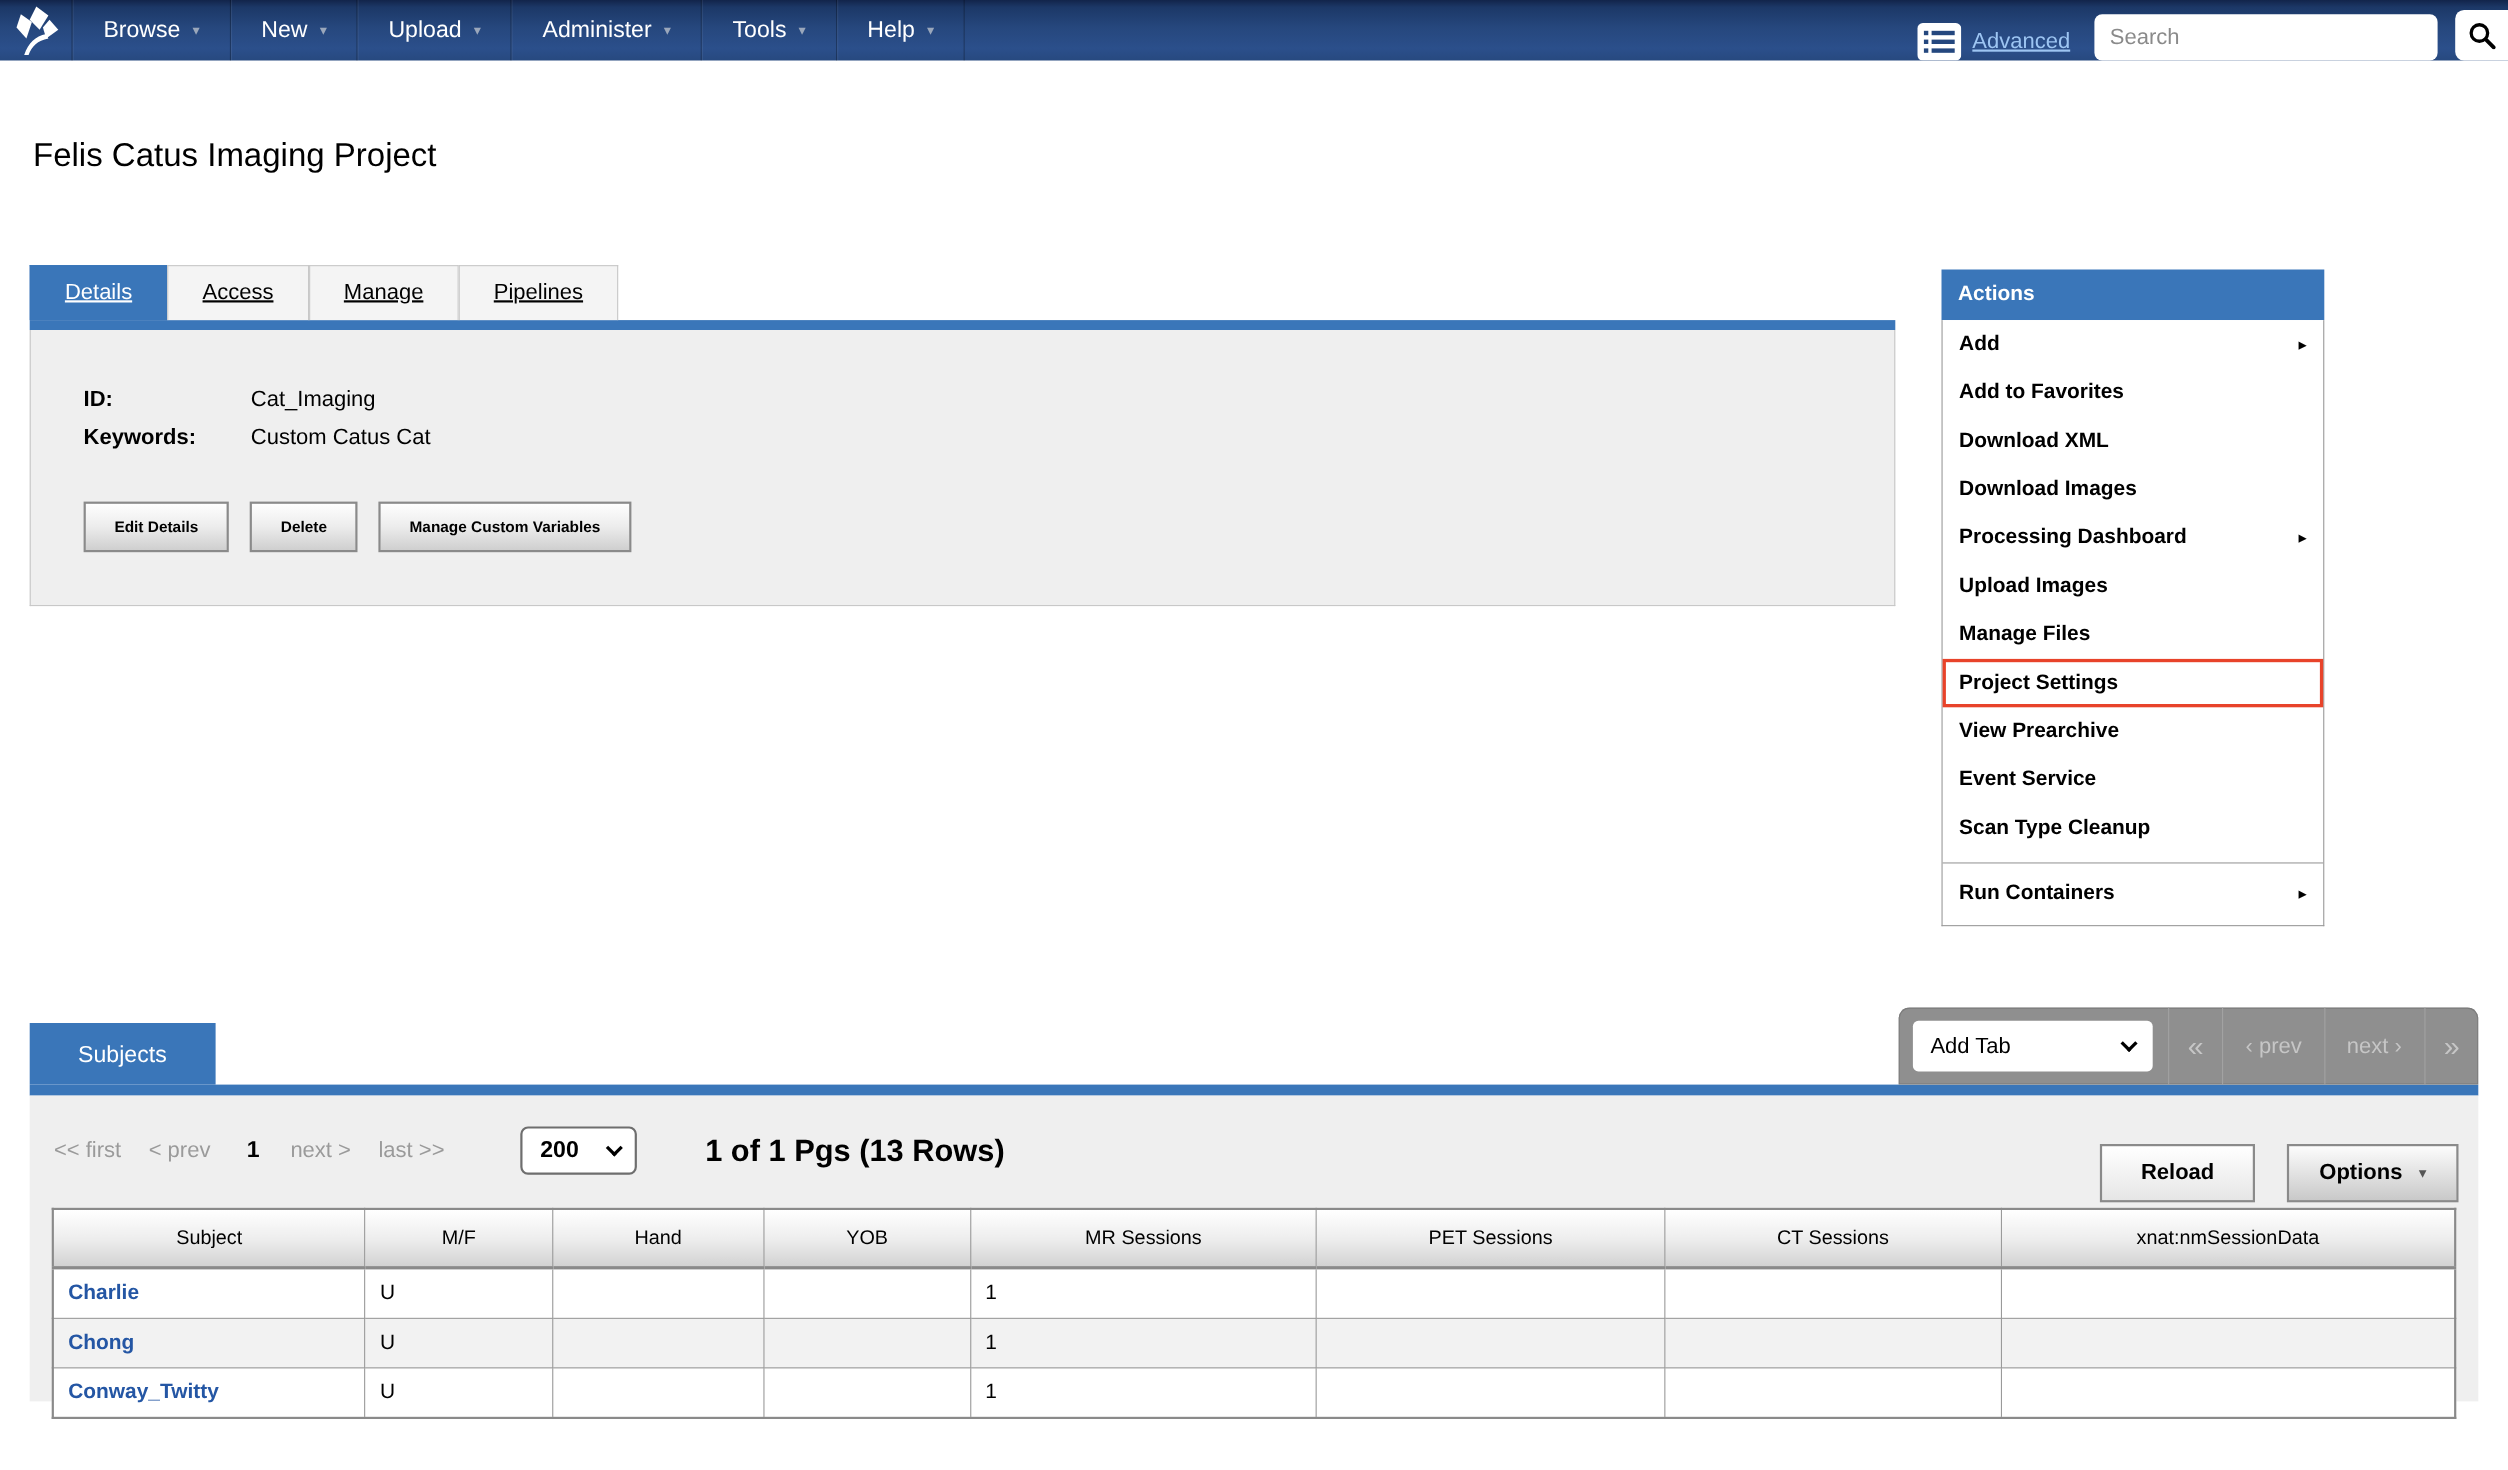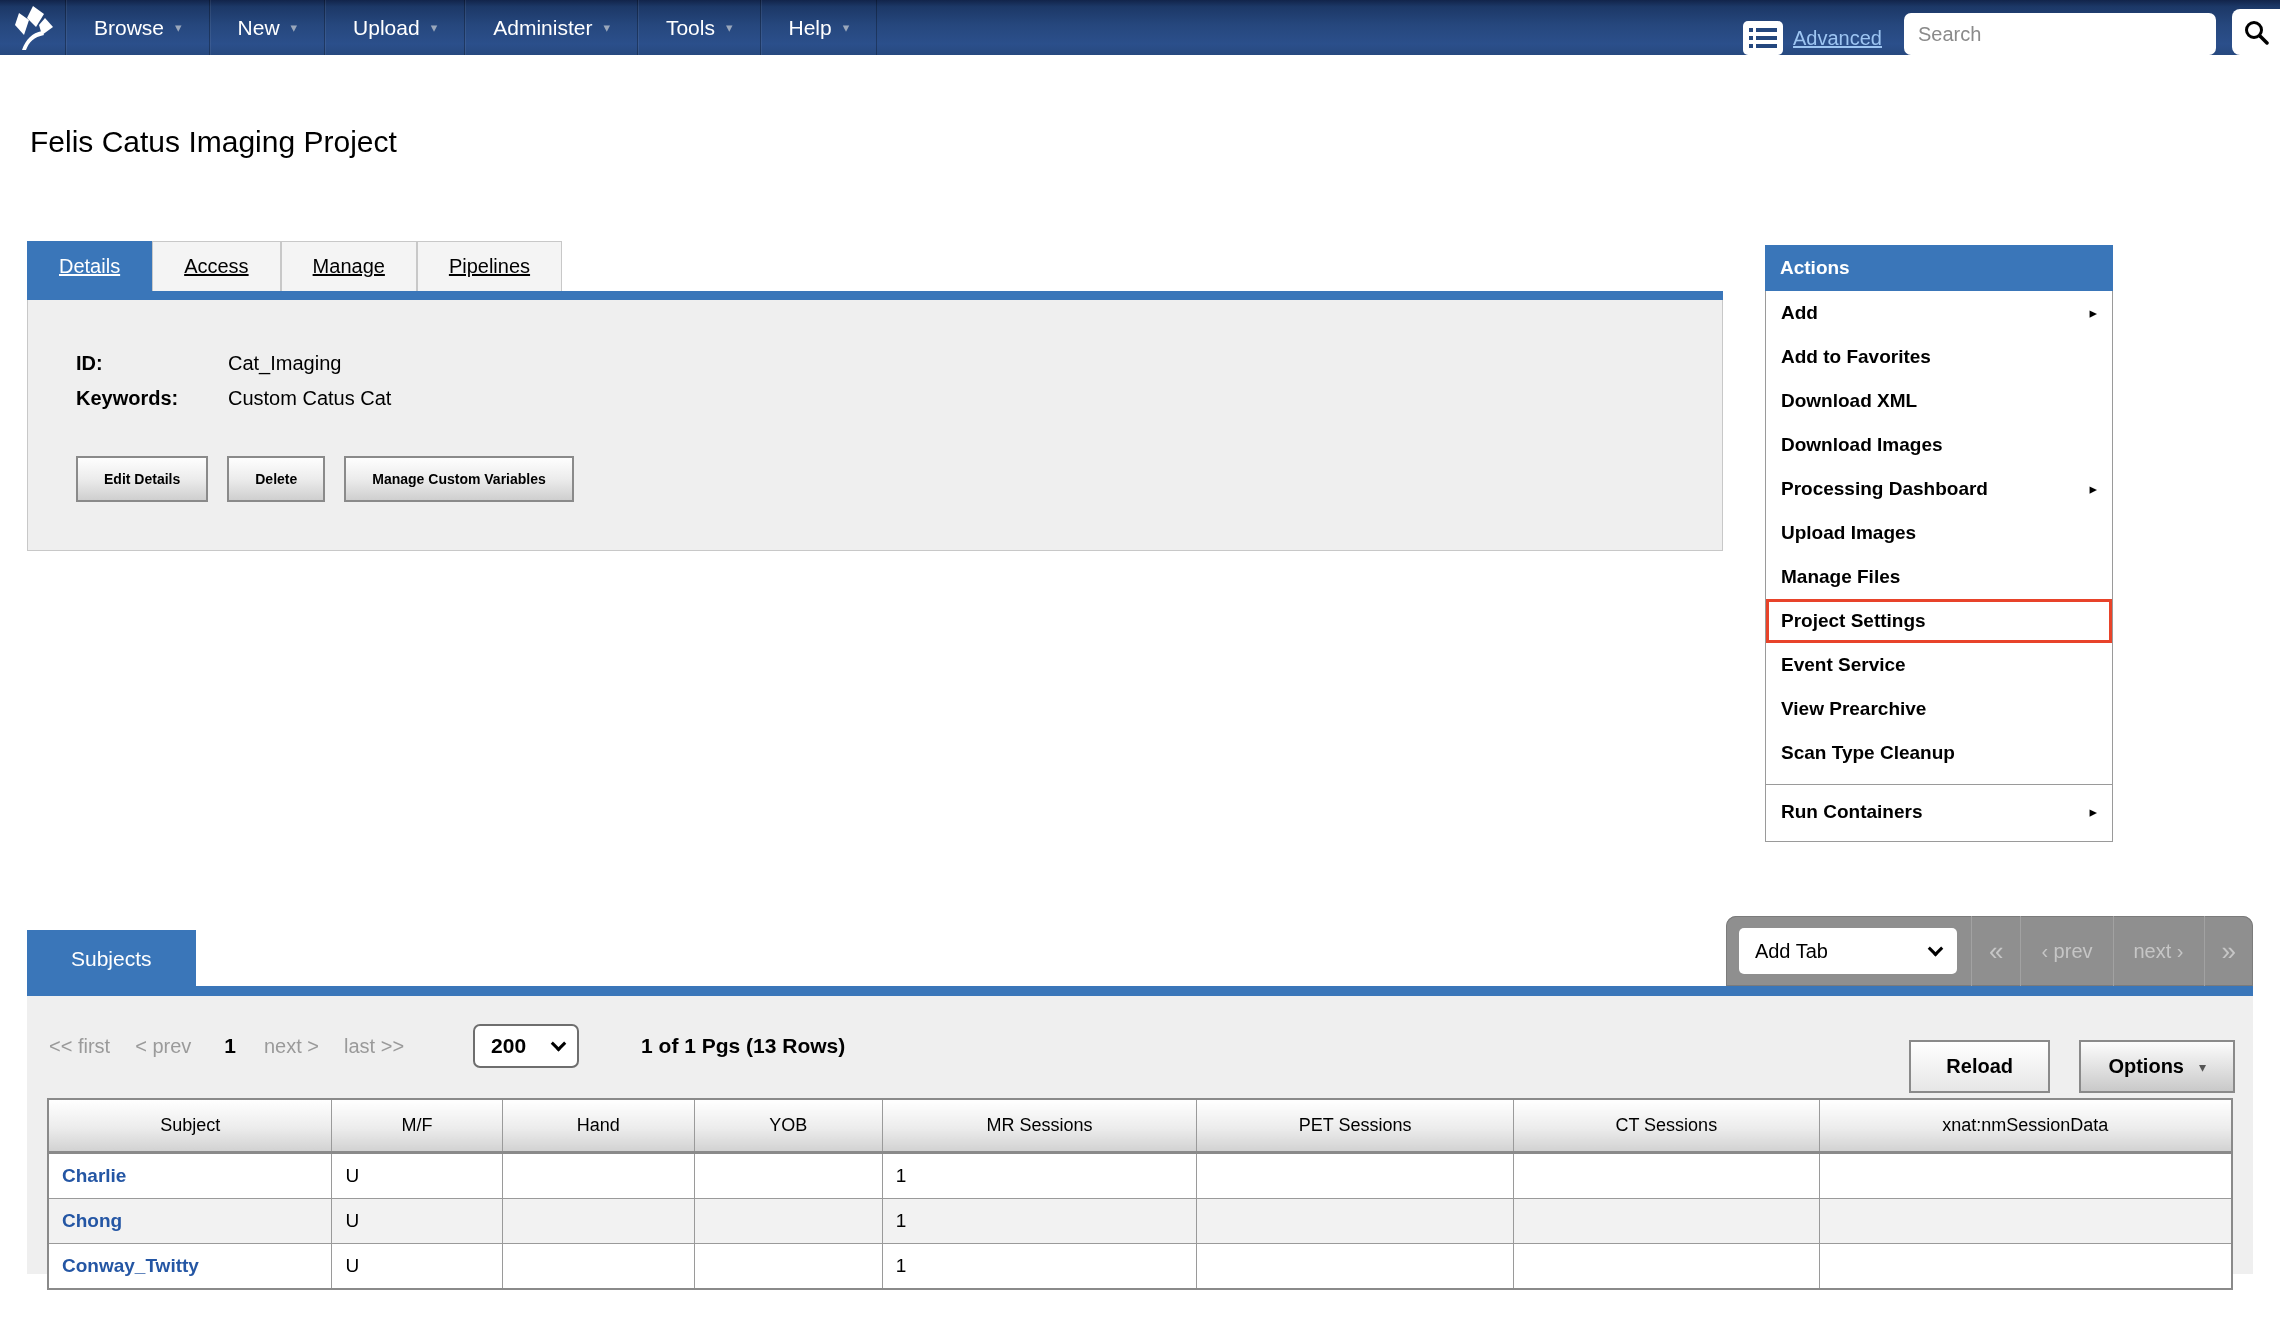--- a/index.html
+++ b/index.html
@@ -68,21 +68,21 @@
     cursor:pointer; font-family:inherit; border-top:none; border-bottom:none; border-right:none; }
   .pager-btn.sym { font-size:26px; padding:0 17px; }
   .subj-strip { height:10px; background:#3a76b9; }
   .subj-panel { height:278px; background:#efefef; position:relative; }
   .pagination { display:flex; align-items:center; padding:28px 0 0 22px; font-size:20px; color:#9a9a9a; }
   .pg-link { margin-right:25px; cursor:pointer; }
   .pg-current { color:#000; font-weight:bold; margin:0 28px 0 8px; font-size:21px; }
   .size-select { background:#fff; border:2px solid #6e6e6e; border-radius:7px; height:44px; width:106px;
     display:flex; align-items:center; justify-content:space-between; padding:0 13px 0 16px;
     font-weight:bold; font-size:21px; color:#000; margin-left:44px; cursor:pointer; }
-  .pg-summary { font-weight:bold; color:#000; font-size:21px; margin-left:62px; }
+  .pg-summary { font-weight:bold; color:#000; font-size:28px; margin-left:62px; }
   .reload-btn { position:absolute; top:44px; right:203px; background:linear-gradient(180deg,#fff,#e6e6e6);
     border:2px solid #8a8a8a; font-weight:bold; font-size:20px; padding:13px 35px; cursor:pointer; font-family:inherit; }
   .options-btn { position:absolute; top:44px; right:18px; background:linear-gradient(180deg,#fcfcfc,#c9c9c9);
     border:2px solid #8a8a8a; font-weight:bold; font-size:20px; padding:13px 27px; cursor:pointer;
     display:flex; align-items:center; gap:15px; font-family:inherit; }
   .options-caret { color:#555; font-size:14px; }
 
   
   table.data { border-collapse:collapse; width:calc(100% - 40px); margin:30px 20px 0;
     border:2px solid #8a8a8a; background:#fff; }
@@ -205,24 +205,24 @@
       <div class="action-item">
         <span>Upload Images</span>
       </div>
       <div class="action-item">
         <span>Manage Files</span>
       </div>
       <div class="action-item highlighted">
         <span>Project Settings</span>
       </div>
       <div class="action-item">
+        <span>View Prearchive</span>
+      </div>
+      <div class="action-item">
         <span>Event Service</span>
-      </div>
-      <div class="action-item">
-        <span>View Prearchive</span>
       </div>
       <div class="action-item">
         <span>Scan Type Cleanup</span>
       </div>
       <div class="action-item separated">
         <span>Run Containers</span>
         <span class="arrow">▸</span>
       </div>
     </div>
 </div>

